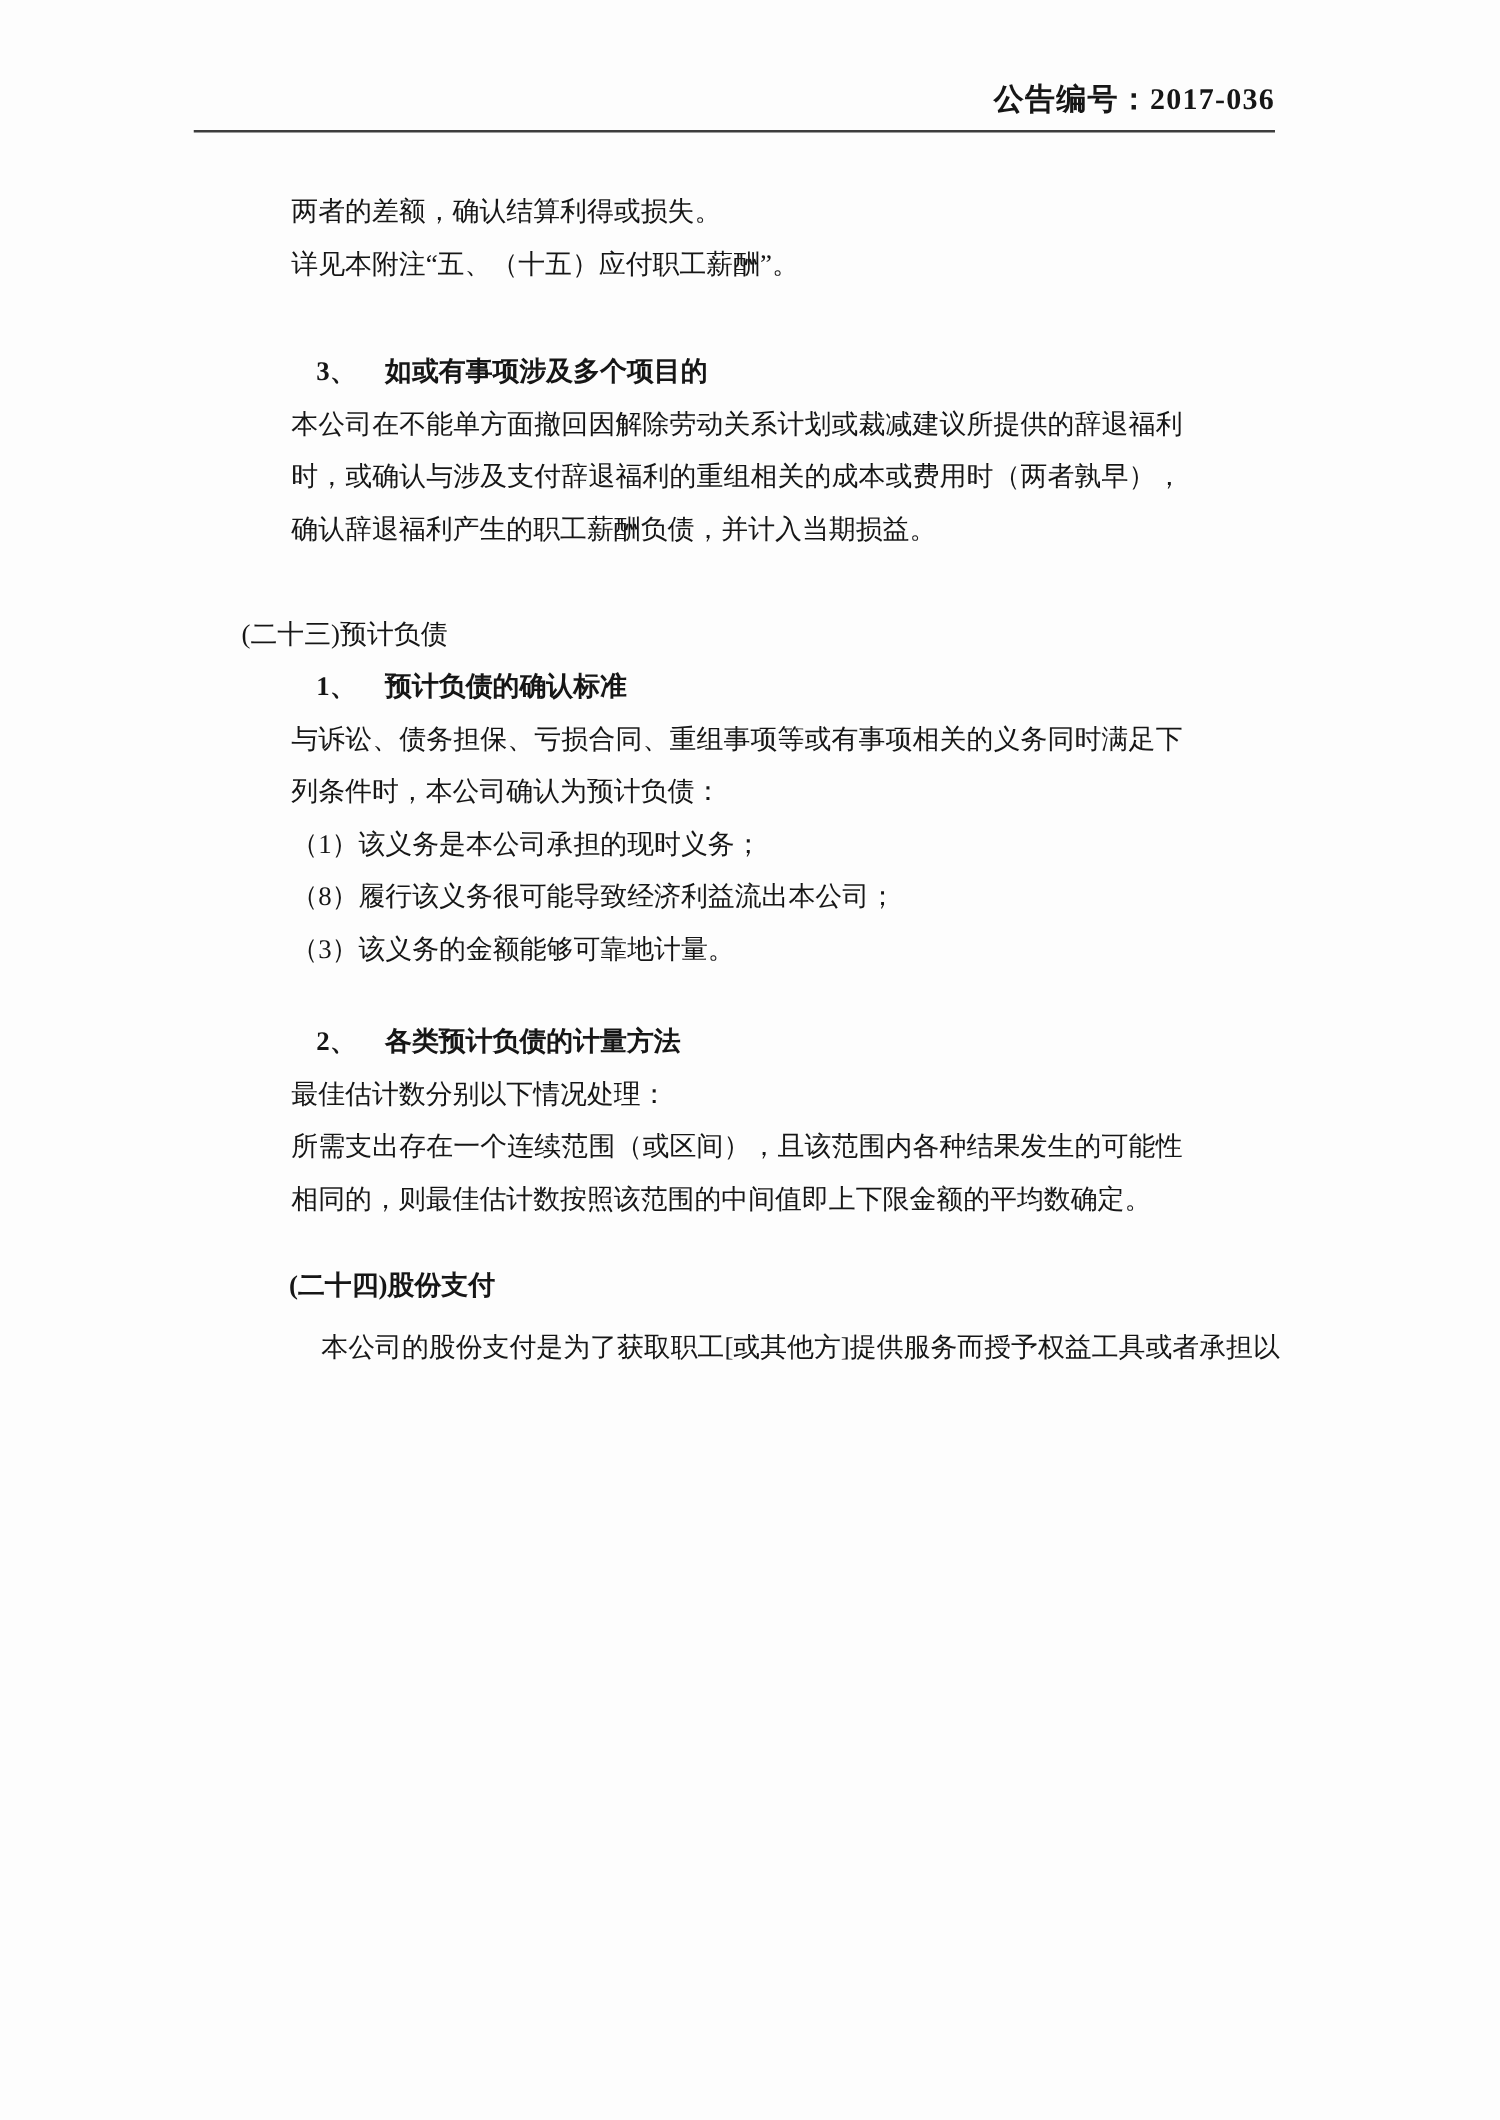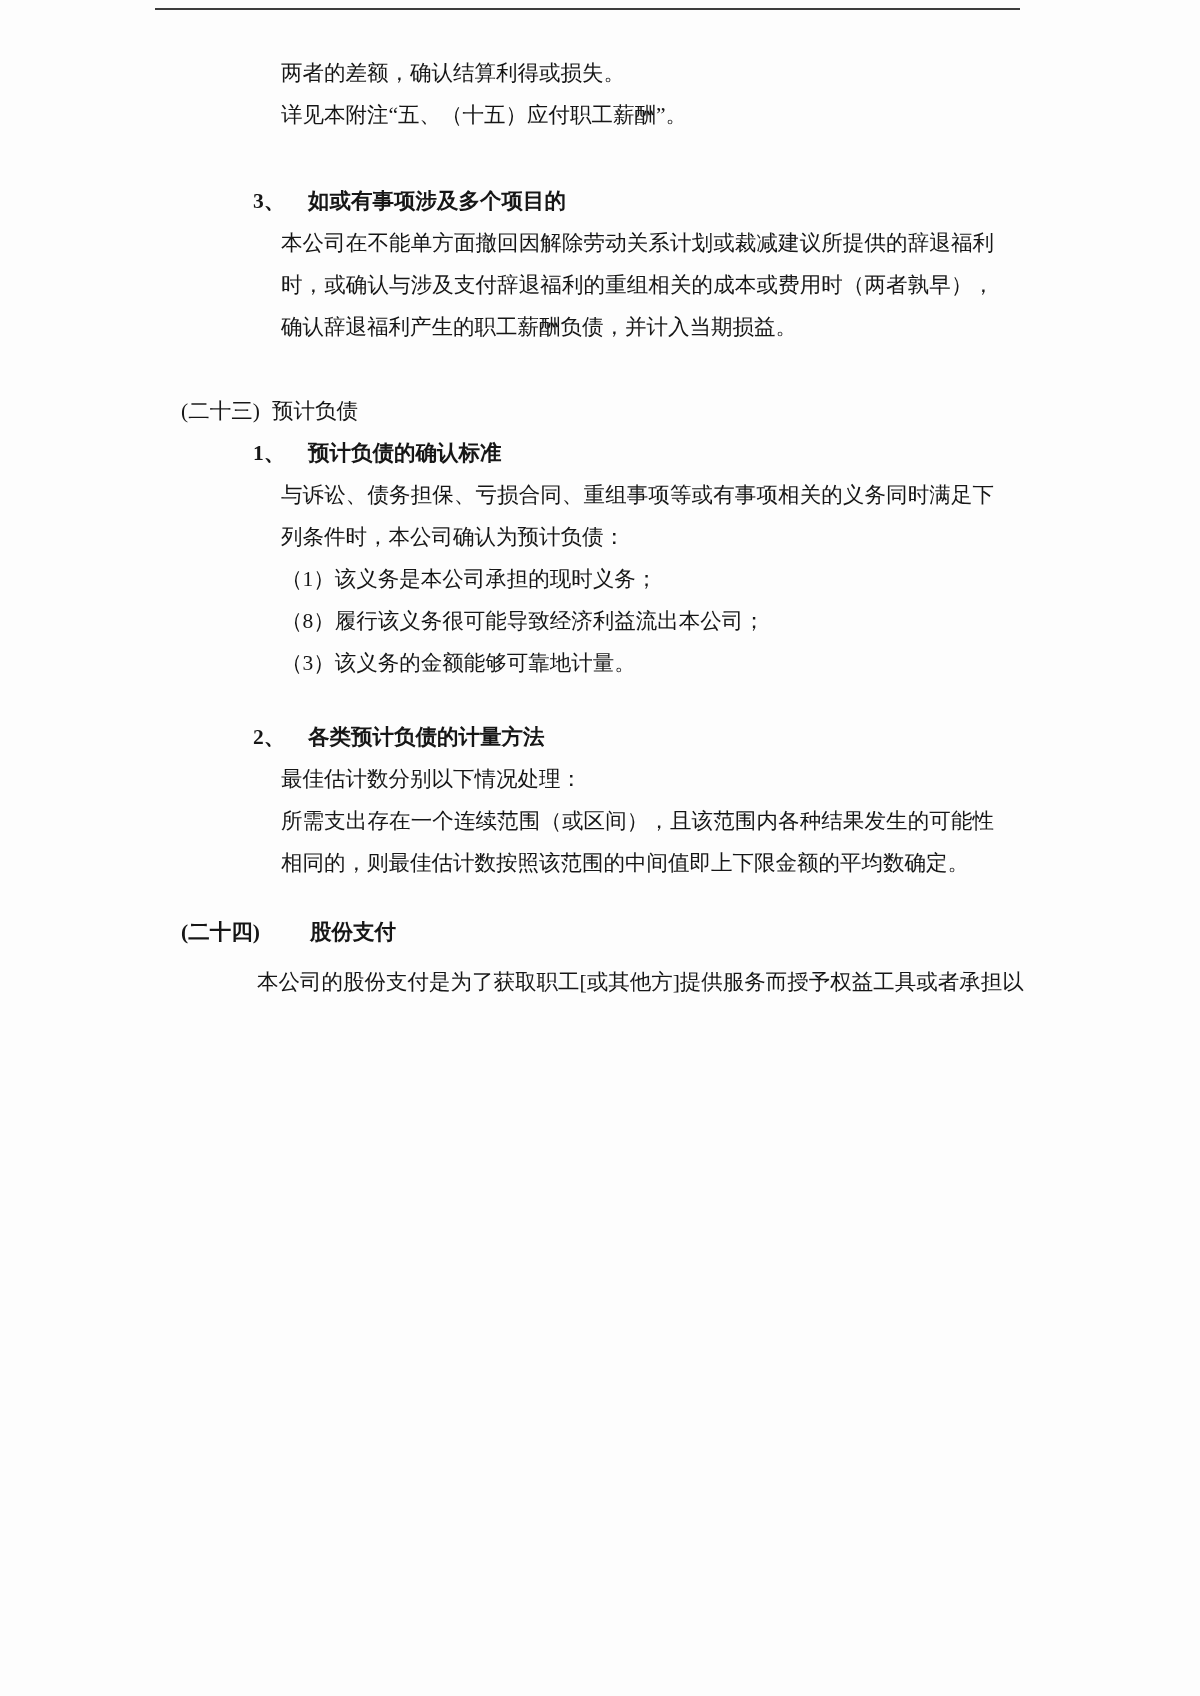--- a/index.html
+++ b/index.html
@@ -30,57 +30,59 @@
     letter-spacing: 1px;
   }
   .header-rule {
     margin: 8px 0 0 -26px;
     height: 0;
     border: none;
     border-top: 2.5px solid #3d3d3d;
   }
   
   .para {
-    margin-left: 100px;
+    margin-left: 52px;
     width: 713px;
     text-align: justify;
   }
   .para.first-after-rule { margin-top: 42px; }
   
   .sub-heading {
     display: flex;
     padding-left: 72px;
     font-weight: bold;
   }
   .sub-heading .num {
     flex: none;
     width: 55px;
   }
   .sub-heading.gap-large { margin-top: 44px; }
   
   .section-heading {
     display: flex;
     margin-top: 42px;
+    text-align: right;
   }
   .section-heading .sec-label { flex: none; width: 91px; }
   .section-heading.bold { font-weight: bold; }
   .section-heading.s24 { margin-top: 27px; }
   .section-heading.s24 .sec-label { width: 129px; }
   .sub2-gap { margin-top: 32px; }
   .final-para {
     margin-top: 8px;
     margin-left: 76px;
     white-space: nowrap;
   }
 </style>
 </head>
 <body>
 
 <div class="page">
 
+  <div class="doc-header">公告编号：2017-036</div>
   <hr class="header-rule">
 
   <div class="para first-after-rule">两者的差额，确认结算利得或损失。</div>
   <div class="para">详见本附注“五、（十五）应付职工薪酬”。</div>
 
   <div class="sub-heading gap-large">
     <span class="num">3、</span>
     <span class="h-title">如或有事项涉及多个项目的</span>
   </div>
   <div class="para">本公司在不能单方面撤回因解除劳动关系计划或裁减建议所提供的辞退福利时，或确认与涉及支付辞退福利的重组相关的成本或费用时（两者孰早），确认辞退福利产生的职工薪酬负债，并计入当期损益。</div>

